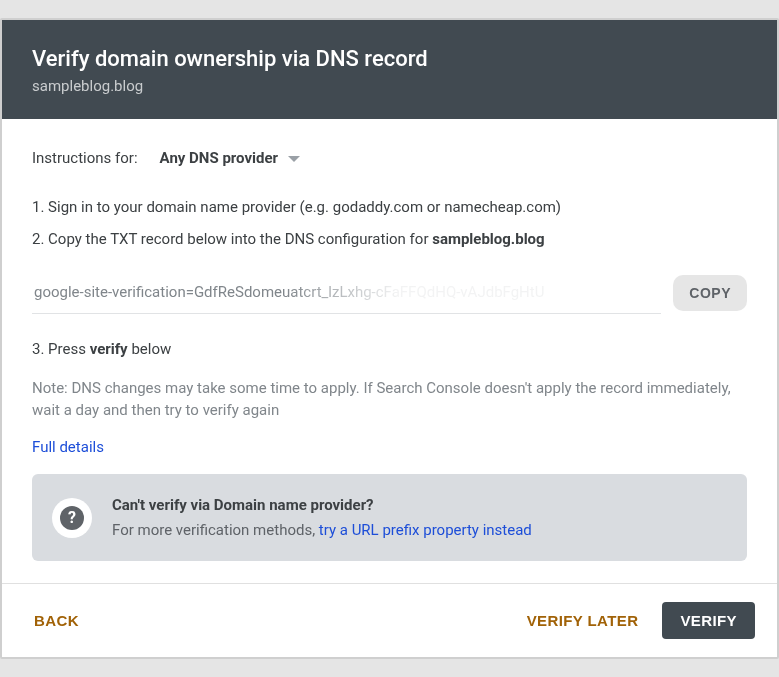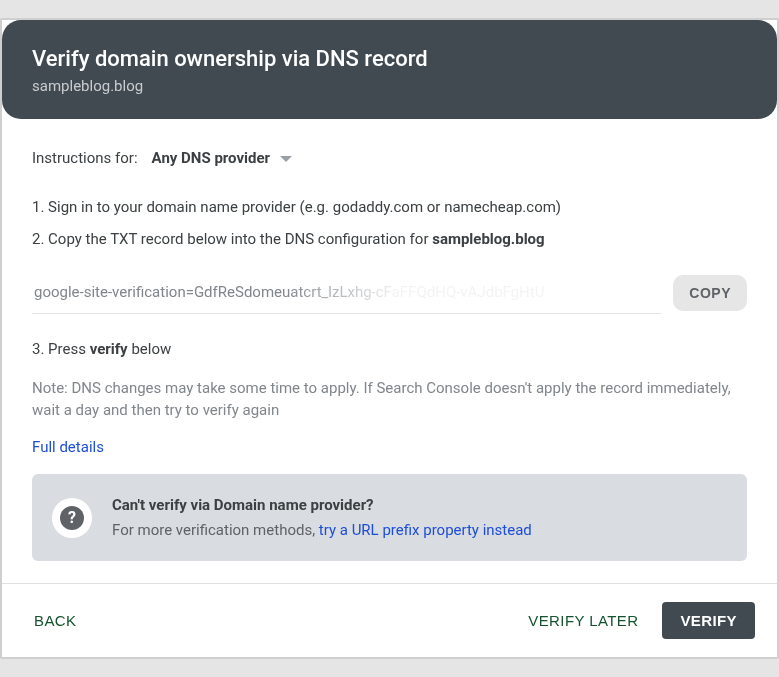--- a/index.html
+++ b/index.html
@@ -18,41 +18,40 @@
       border: 2px solid #cfcfcf;
       border-radius: 2px;
       overflow: hidden;
       display: flex;
       flex-direction: column;
     }
     .header {
       background: #414a51;
       color: #fff;
       padding: 26px 30px 24px;
-      border-radius: 19px;
     }
     .header-title {
       font-size: 22px;
       font-weight: 500;
       margin-bottom: 6px;
     }
     .header-sub {
       font-size: 15px;
       color: #c9ccce;
     }
     .content {
       padding: 28px 30px 22px;
       color: #3c4043;
       font-size: 15px;
       line-height: 1.5;
     }
     .provider-row {
       display: flex;
       align-items: center;
-      gap: 14px;
+      gap: 22px;
       margin-bottom: 26px;
     }
     .provider-label { color: #3c4043; }
     .provider-select {
       display: inline-flex;
       align-items: center;
       gap: 8px;
       font-weight: 700;
       cursor: pointer;
     }
@@ -142,22 +141,22 @@
     .footer {
       border-top: 1px solid #e0e0e0;
       padding: 18px 22px;
       display: flex;
       align-items: center;
     }
     .btn-flat {
       background: none;
       border: none;
       font-size: 15px;
-      font-weight: 400;
-      color: #14532d;
+      font-weight: 700;
+      color: #a16207;
       letter-spacing: 0.4px;
       cursor: pointer;
       padding: 8px 10px;
     }
     .spacer { flex: 1; }
     .btn-primary {
       background: #414a51;
       color: #fff;
       border: none;
       border-radius: 4px;

